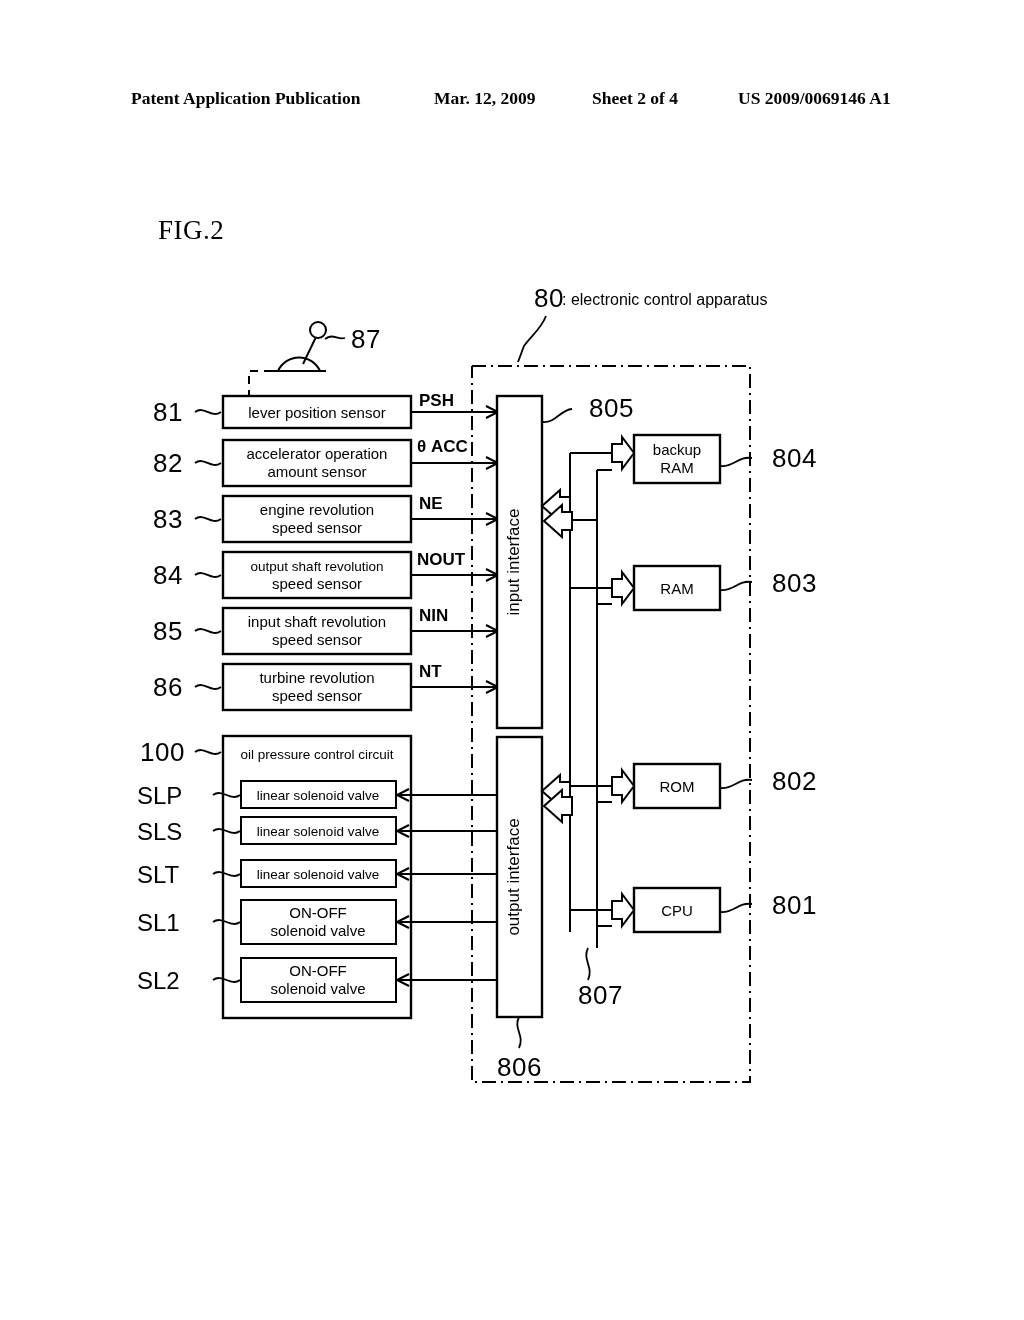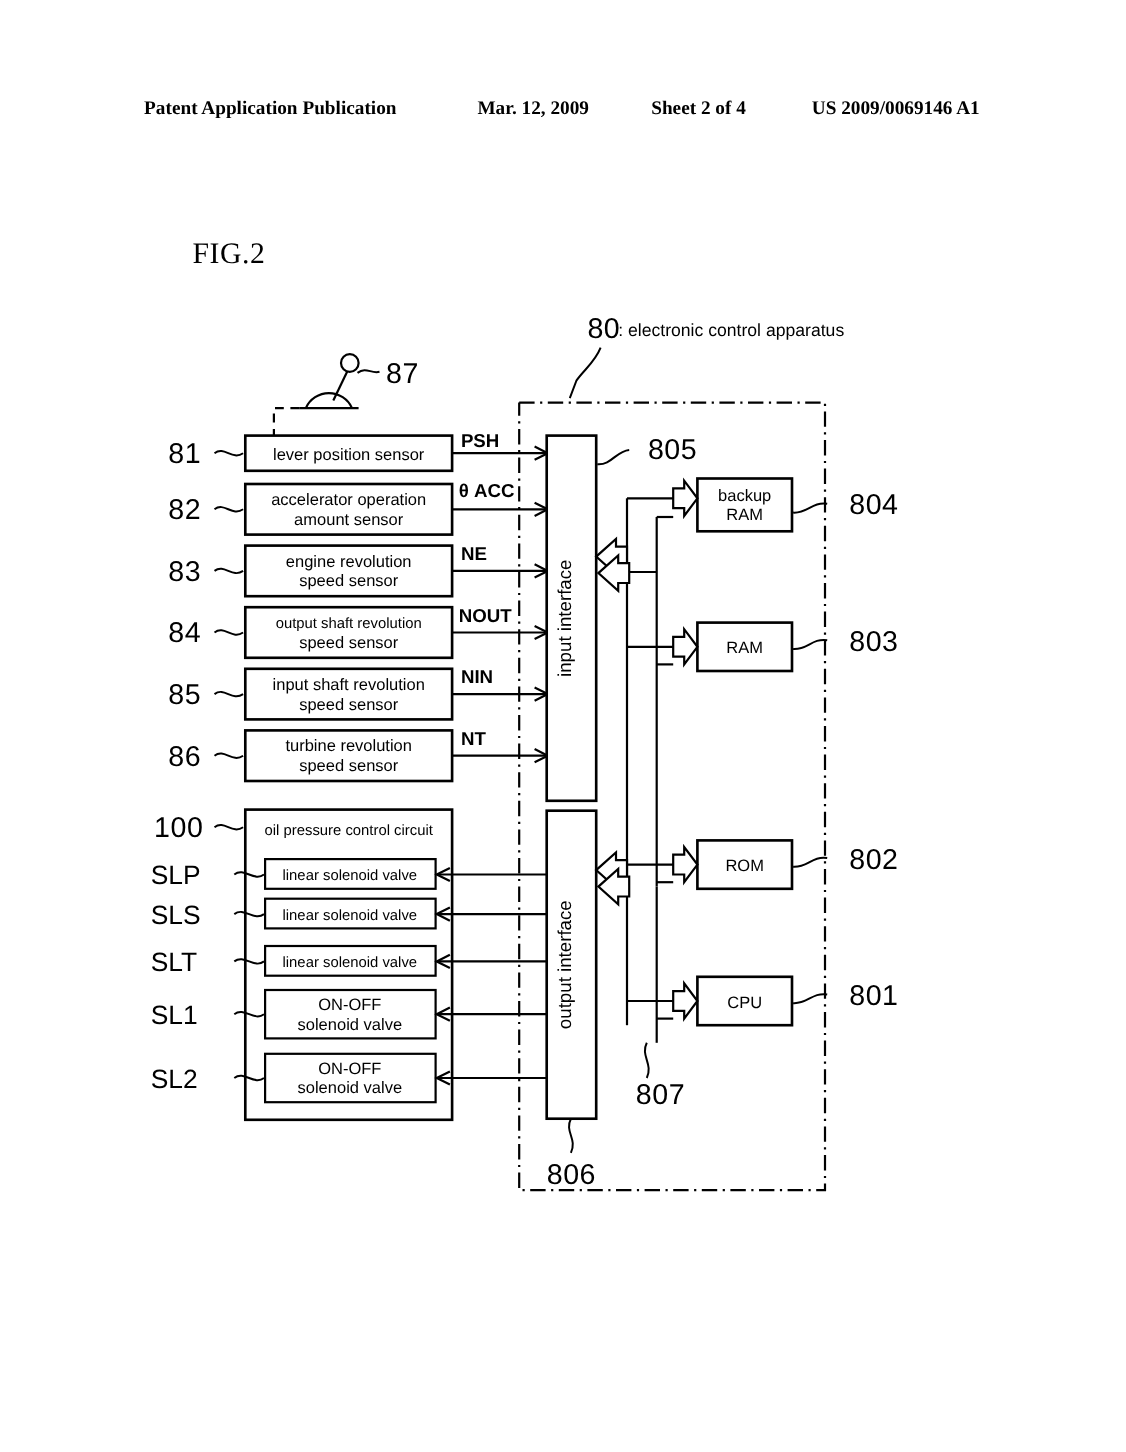--- a/index.html
+++ b/index.html
@@ -35,21 +35,21 @@
   }
   .pat-header .hcell { position: absolute; top: 0; }
   .h-pub   { left: 131px; }
   .h-date  { left: 434px; }
   .h-sheet { left: 592px; }
   .h-num   { left: 694px; margin-left: 44px; }
 
   
   .fig-label {
     position: absolute;
-    left: 175px;
+    left: 158px;
     top: 215px;
     font-family: "Liberation Serif", serif;
     font-size: 27px;
     letter-spacing: 0.5px;
     color: #000;
   }
 
   
   #diagram {
     position: absolute;

